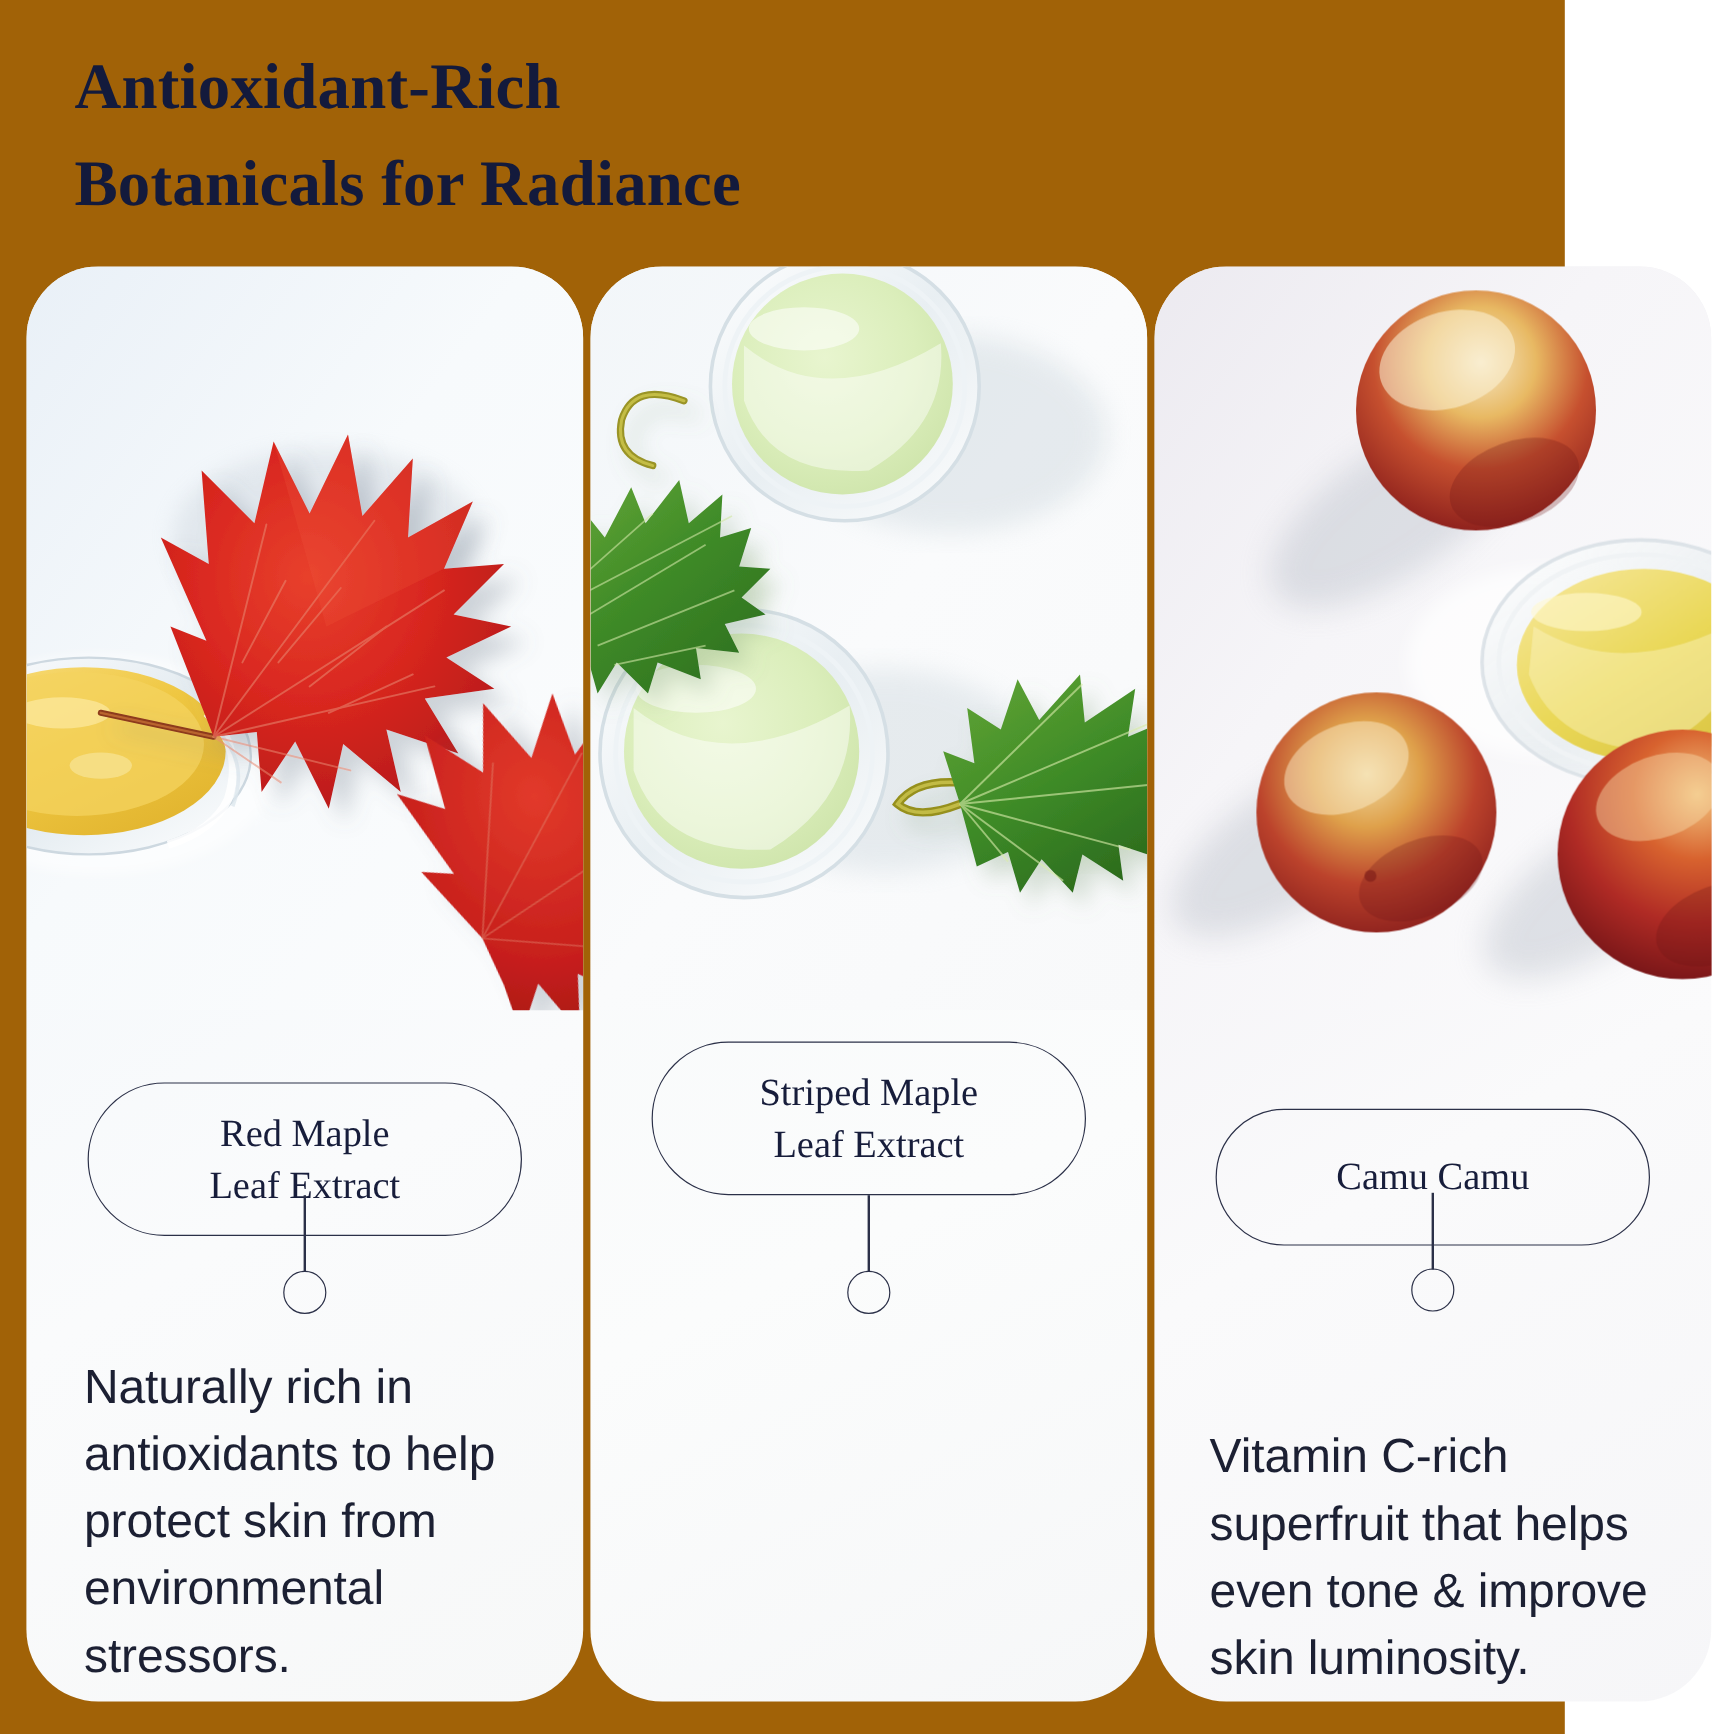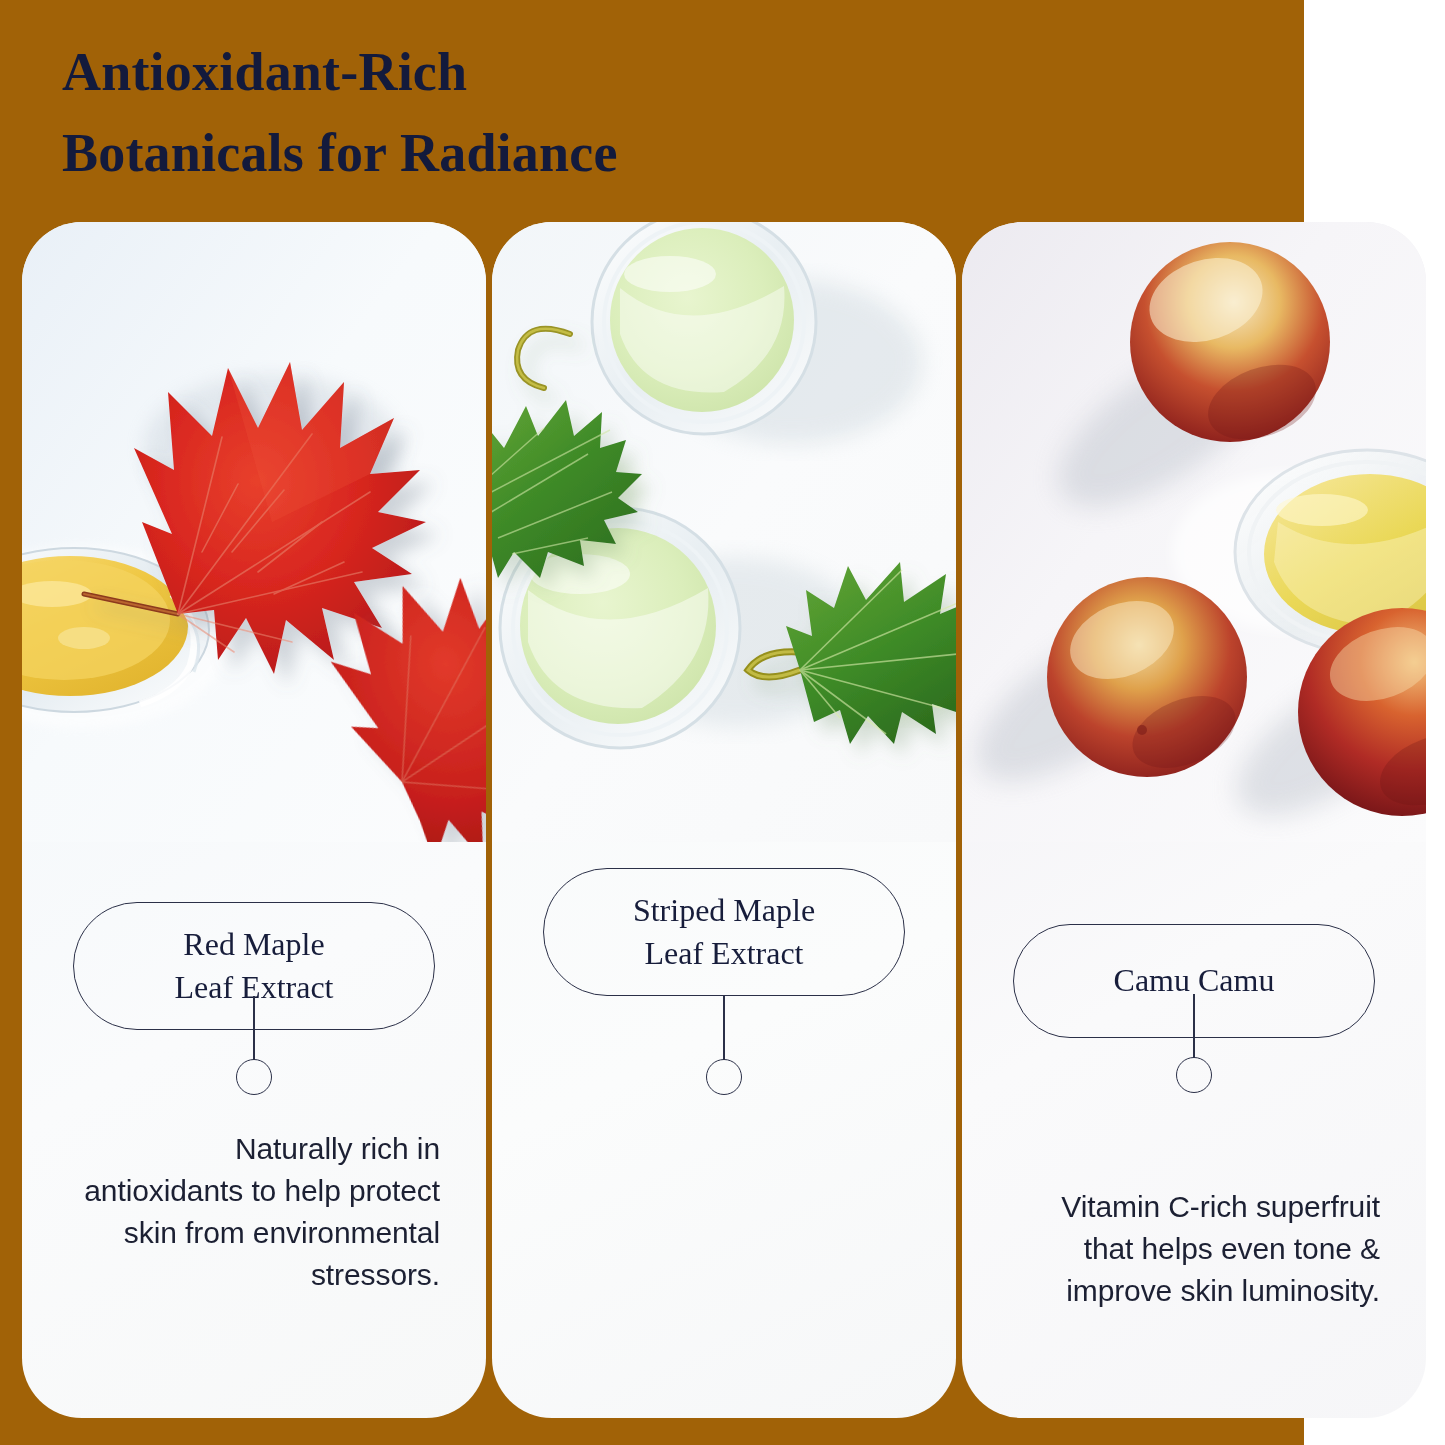--- a/index.html
+++ b/index.html
@@ -107,23 +107,23 @@
     border-radius: 50%;
     background: transparent;
   }
   .cd-1 { left: 236px;  top: 1059px; }
   .cd-2 { left: 706px;  top: 1059px; }
   .cd-3 { left: 1176px; top: 1057px; }
 
   
   .desc {
     position: absolute;
-    text-align: right;
+    text-align: left;
     font-family: "Liberation Sans", sans-serif;
-    font-size: 30px;
+    font-size: 40px;
     line-height: 1.40;
     color: #1c2033;
     letter-spacing: -0.1px;
   }
   .desc-1 { left: 70px;   top: 1128px; width: 370px; }
   .desc-2 { left: 528px;  top: 1128px; width: 390px; }
   .desc-3 { left: 1008px; top: 1186px; width: 372px; }
 </style>
 </head>
 <body>

